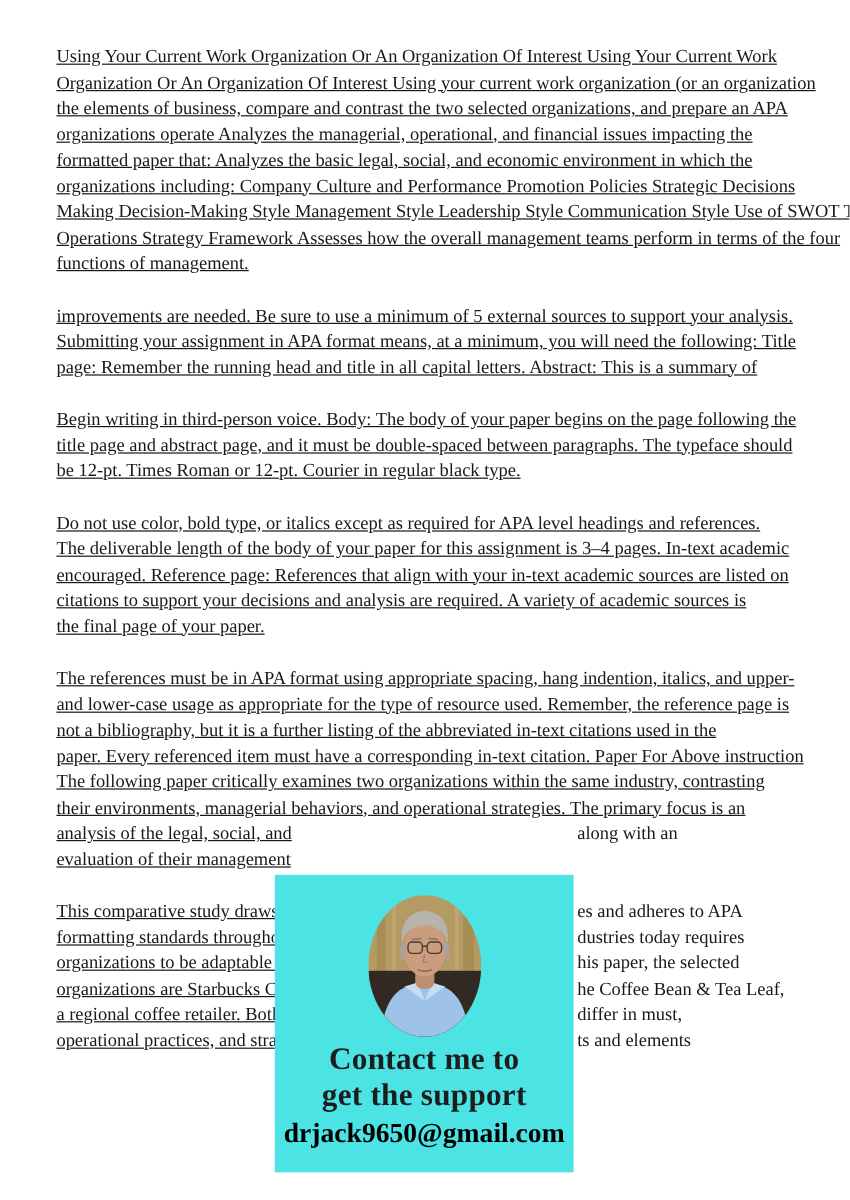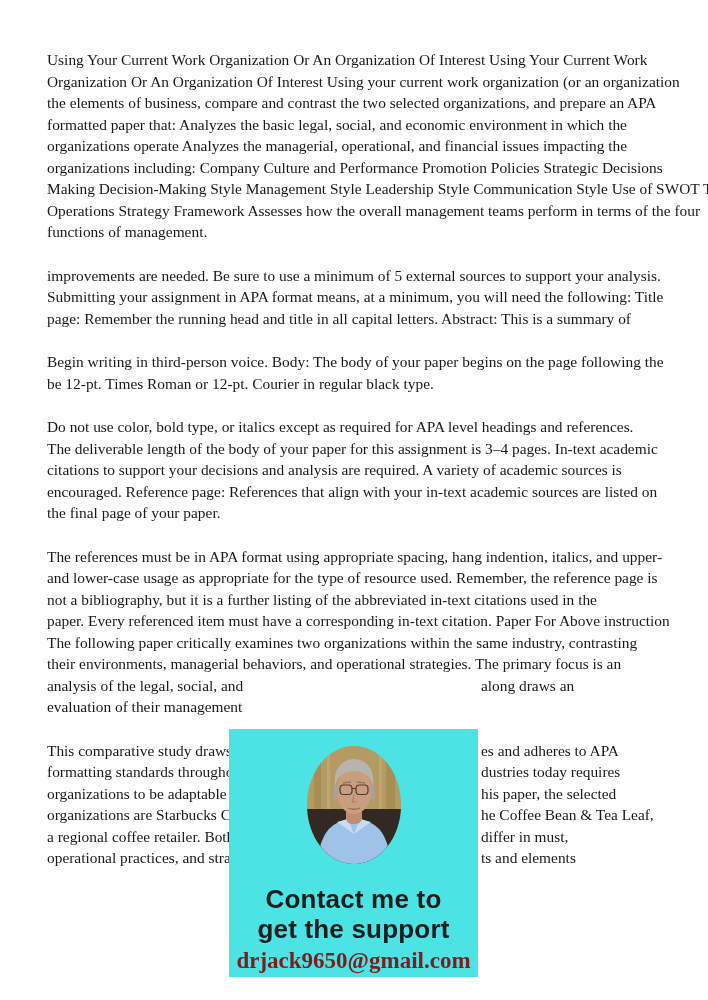--- a/index.html
+++ b/index.html
@@ -17,21 +17,22 @@
   }
   .text-flow {
     position: absolute;
     left: 47px;
     top: 33px;
     width: 640px;
     color: #181818;
     font-size: 15.4px;
   }
   .para {
-    margin: 16px 0 22px 0;
+    margin: 4px 0 22px 0;
+    text-decoration: underline;
   }
   .para:last-child {
     margin-bottom: 0;
   }
   .line {
     position: relative;
     height: 21.5px;
     line-height: 21.5px;
     white-space: nowrap;
   }
@@ -52,22 +53,22 @@
     align-items: center;
     text-align: center;
   }
   .ad-photo {
     margin-top: 17px;
     width: 94px;
     height: 118px;
     line-height: 0;
   }
   .ad-headline {
-    margin-top: 20px;
-    font-family: Liberation Sans, sans-serif;
+    margin-top: 4px;
+    font-family: Liberation Serif, serif;
     font-weight: 700;
     font-size: 26px;
     line-height: 30px;
     letter-spacing: 0.2px;
   }
   .ad-email {
     margin-top: 3px;
     font-family: "Liberation Serif", "DejaVu Serif", serif;
     font-weight: 700;
     font-size: 23px;
@@ -77,51 +78,52 @@
 </head>
 <body>
 
 <div class="page">
 
   <div class="text-flow" style="color: rgb(24, 24, 24);">
       <div class="para">
         <div class="line">Using Your Current Work Organization Or An Organization Of Interest Using Your Current Work</div>
         <div class="line">Organization Or An Organization Of Interest Using your current work organization (or an organization</div>
         <div class="line">the elements of business, compare and contrast the two selected organizations, and prepare an APA</div>
+        <div class="line">organizations operate Analyzes the managerial, operational, and financial issues impacting the</div>
         <div class="line">formatted paper that: Analyzes the basic legal, social, and economic environment in which the</div>
-        <div class="line">organizations operate Analyzes the managerial, operational, and financial issues impacting the</div>
         <div class="line">organizations including: Company Culture and Performance Promotion Policies Strategic Decisions</div>
         <div class="line">Making Decision-Making Style Management Style Leadership Style Communication Style Use of SWOT Tool</div>
         <div class="line">Operations Strategy Framework Assesses how the overall management teams perform in terms of the four</div>
         <div class="line">functions of management.</div>
       </div>
       <div class="para">
         <div class="line">improvements are needed. Be sure to use a minimum of 5 external sources to support your analysis.</div>
         <div class="line">Submitting your assignment in APA format means, at a minimum, you will need the following: Title</div>
         <div class="line">page: Remember the running head and title in all capital letters. Abstract: This is a summary of</div>
       </div>
       <div class="para">
         <div class="line">Begin writing in third-person voice. Body: The body of your paper begins on the page following the</div>
+        <div class="line">title page and abstract page, and it must be double-spaced between paragraphs. The typeface should</div>
         <div class="line">be 12-pt. Times Roman or 12-pt. Courier in regular black type.</div>
       </div>
       <div class="para">
         <div class="line">Do not use color, bold type, or italics except as required for APA level headings and references.</div>
         <div class="line">The deliverable length of the body of your paper for this assignment is 3–4 pages. In-text academic</div>
+        <div class="line">encouraged. Reference page: References that align with your in-text academic sources are listed on</div>
         <div class="line">citations to support your decisions and analysis are required. A variety of academic sources is</div>
-        <div class="line">encouraged. Reference page: References that align with your in-text academic sources are listed on</div>
         <div class="line">the final page of your paper.</div>
       </div>
       <div class="para">
         <div class="line">The references must be in APA format using appropriate spacing, hang indention, italics, and upper-</div>
         <div class="line">and lower-case usage as appropriate for the type of resource used. Remember, the reference page is</div>
         <div class="line">not a bibliography, but it is a further listing of the abbreviated in-text citations used in the</div>
         <div class="line">paper. Every referenced item must have a corresponding in-text citation. Paper For Above instruction</div>
         <div class="line">The following paper critically examines two organizations within the same industry, contrasting</div>
         <div class="line">their environments, managerial behaviors, and operational strategies. The primary focus is an</div>
-        <div class="line"><span class="frag-left">analysis of the legal, social, and</span><span class="frag-right">along draws an</span></div>
+        <div class="line"><span class="frag-left">analysis of the legal, social, and</span><span class="frag-right">along with an</span></div>
         <div class="line"><span class="frag-left">evaluation of their management</span></div>
       </div>
       <div class="para">
         <div class="line"><span class="frag-left">This comparative study draws in</span><span class="frag-right">es and adheres to APA</span></div>
         <div class="line"><span class="frag-left">formatting standards throughout</span><span class="frag-right">dustries today requires</span></div>
         <div class="line"><span class="frag-left">organizations to be adaptable to</span><span class="frag-right">his paper, the selected</span></div>
         <div class="line"><span class="frag-left">organizations are Starbucks Cor</span><span class="frag-right">he Coffee Bean &amp; Tea Leaf,</span></div>
         <div class="line"><span class="frag-left">a regional coffee retailer. Both f</span><span class="frag-right">differ in must,</span></div>
         <div class="line"><span class="frag-left">operational practices, and strate</span><span class="frag-right">ts and elements</span></div>
       </div>
@@ -159,16 +161,16 @@
           <line x1="45" y1="42.5" x2="49" y2="42.5" stroke="#4a3d30" stroke-width="1.2"></line>
           <path d="M47 49 L45.5 56 L49.5 56" fill="none" stroke="#a97f63" stroke-width="1.1"></path>
           <path d="M41 62 Q47 64.5 53 62" fill="none" stroke="#8d6a52" stroke-width="1.3"></path>
         </g>
       </svg>
     </div>
     <div class="ad-headline" style="color: rgb(29, 29, 29);">
       <div>Contact me to</div>
       <div>get the support</div>
     </div>
-    <div class="ad-email" style="color: #7f1d1d;">drjack9650@gmail.com</div>
+    <div class="ad-email" style="color: #000000;">drjack9650@gmail.com</div>
   </div>
 
 </div>
 
 </body></html>

